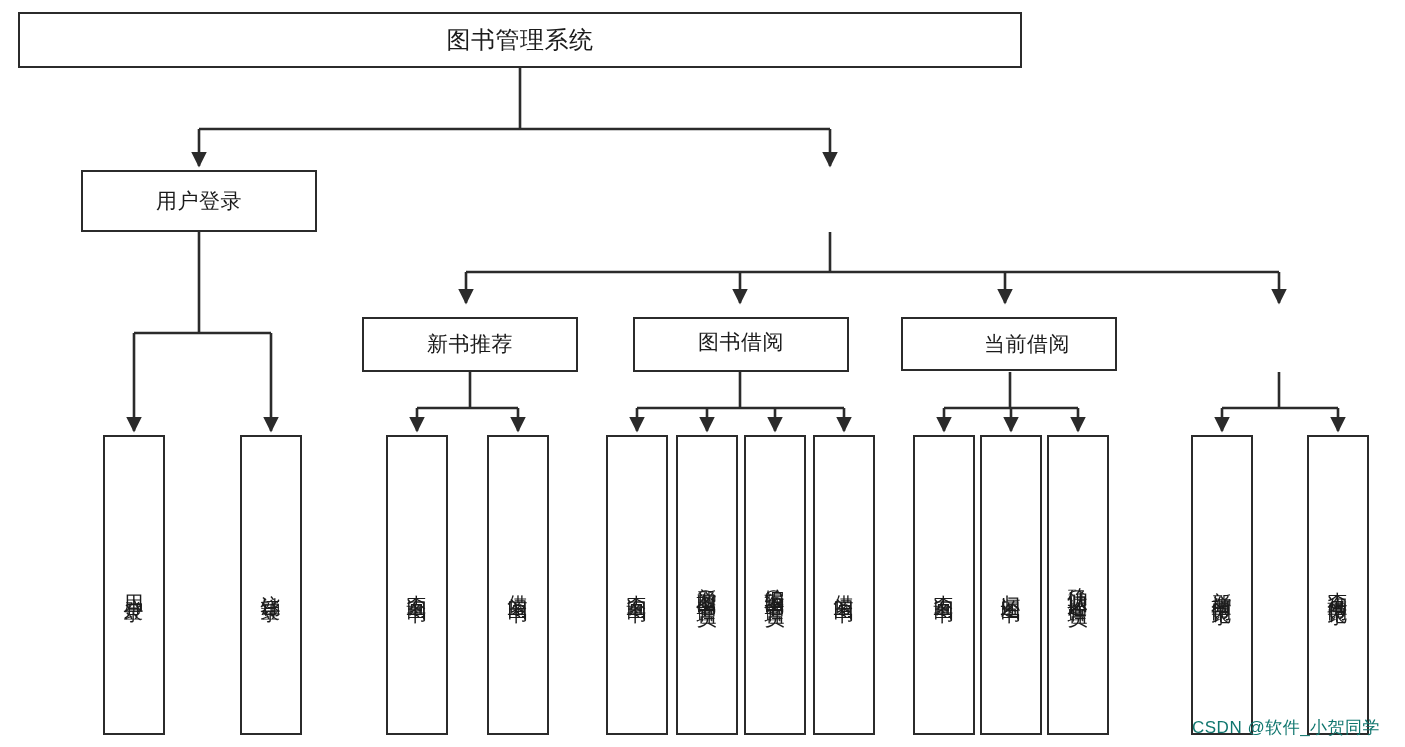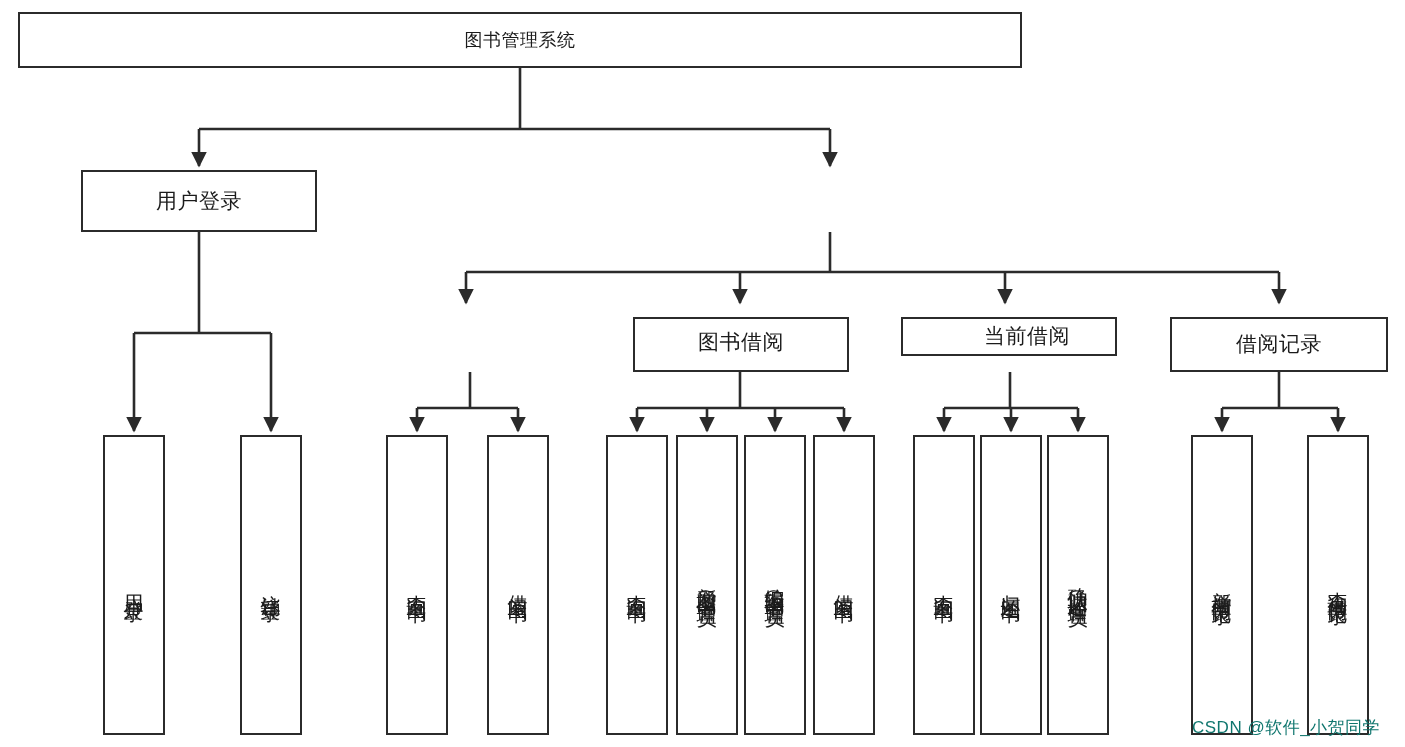--- a/index.html
+++ b/index.html
@@ -39,21 +39,21 @@
     display: block;
     text-align: center;
     line-height: 1.15;
     letter-spacing: 0.5px;
   }
   .node.horiz .label {
     writing-mode: horizontal-tb;
     font-size: 21px;
   }
   .node.root .label {
-    font-size: 18px;
+    font-size: 24px;
   }
   .node.vert {
     align-items: center;
     justify-content: center;
     padding: 8px 0;
   }
   .node.vert .label {
     writing-mode: vertical-rl;
     text-orientation: upright;
     font-size: 20px;
@@ -125,28 +125,28 @@
   </svg>
 
   <div class="node horiz root" style="left:18px; top:12px; width:1004px; height:56px;">
     <span class="label">图书管理系统</span>
   </div>
 
   <div class="node horiz" style="left:81px; top:170px; width:236px; height:62px;">
     <span class="label">用户登录</span>
   </div>
 
+  <div class="node horiz" style="left:362px; top:317px; width:216px; height:55px;">
+    <span class="label">新书推荐</span>
+  </div>
   <div class="node horiz" style="left:633px; top:317px; width:216px; height:55px;font-family:Liberation Mono, monospace;">
     <span class="label">图书借阅</span>
   </div>
-  <div class="node horiz" style="left:901px; top:317px; width:216px; height:39px;padding-left:36px;">
+  <div class="node horiz" style="left:901px; top:317px; width:216px; height:54px;padding-left:36px;">
     <span class="label">当前借阅</span>
-  </div>
-  <div class="node horiz" style="left:1170px; top:317px; width:218px; height:55px;">
-    <span class="label">借阅记录</span>
   </div>
 
   <div class="node vert" style="left:103px; top:435px; width:62px; height:300px;">
     <span class="label">用户登录</span>
   </div>
   <div class="node vert" style="left:240px; top:435px; width:62px; height:300px;">
     <span class="label">注销登录</span>
   </div>
 
   <div class="node vert" style="left:386px; top:435px; width:62px; height:300px;">

